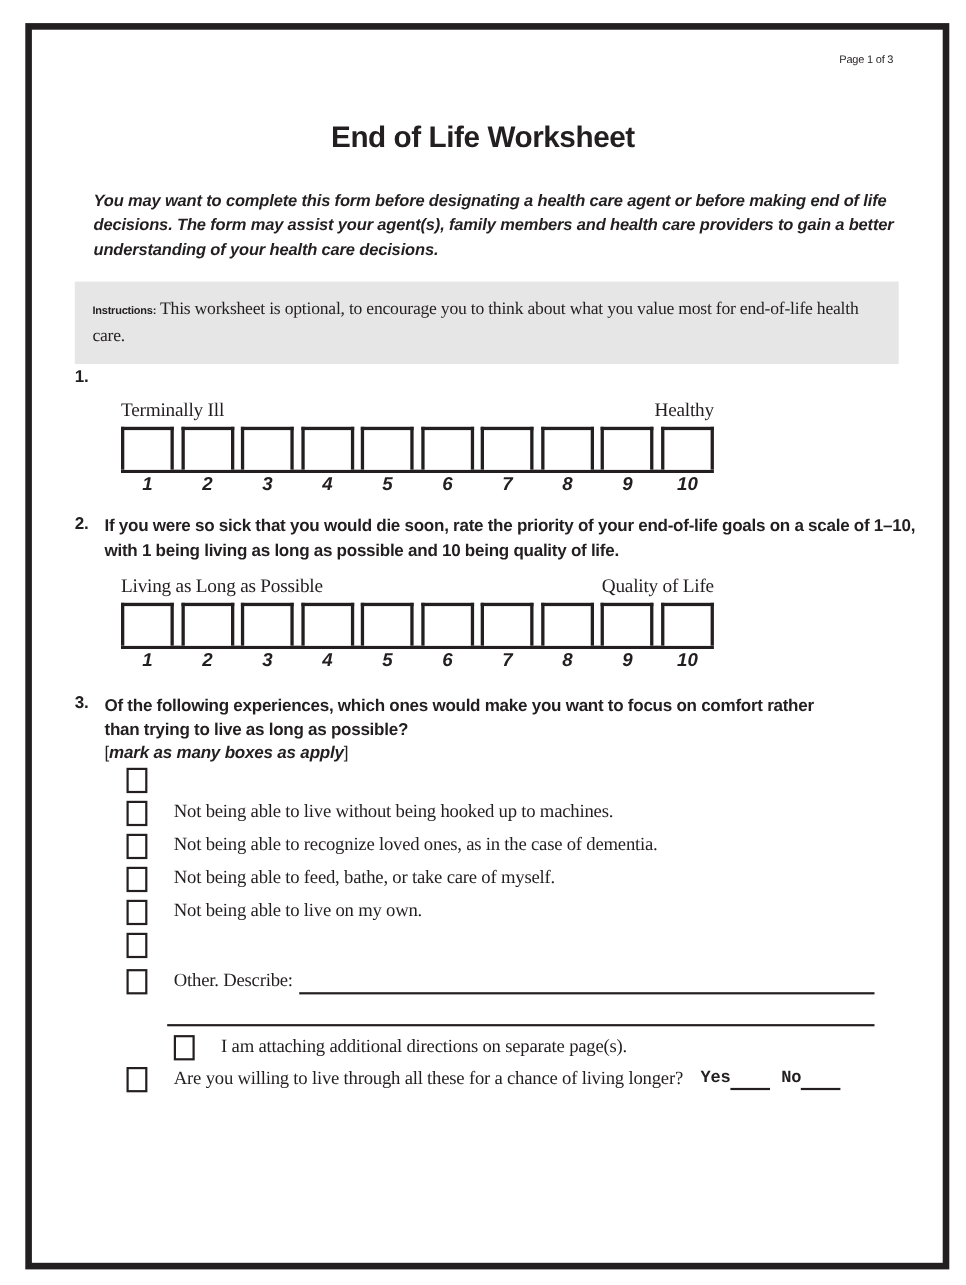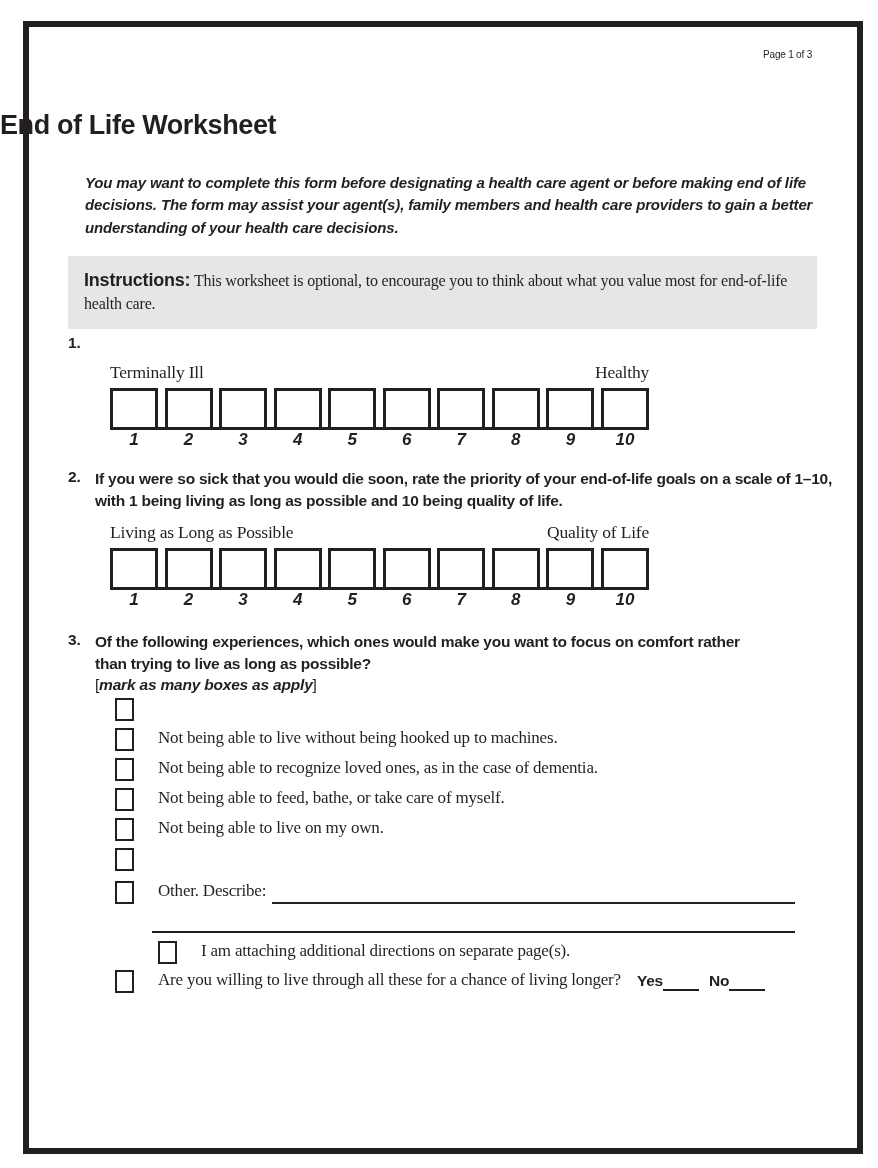--- a/index.html
+++ b/index.html
@@ -23,21 +23,21 @@
     border:6px solid var(--ink);
   }
 
   
   .page-indicator{
     top:49px;right:66px;
     font-size:10px;letter-spacing:-0.2px;
   }
   .doc-title{
     top:110px;left:0;width:100%;
-    text-align:left;
+    text-align:center;
     font-weight:700;font-size:27px;letter-spacing:-0.4px;
   }
 
   
   .intro{
     top:172px;left:85px;width:742px;
     font-weight:700;font-style:italic;
     font-size:15px;line-height:22.3px;letter-spacing:-0.15px;
   }
 
@@ -45,21 +45,21 @@
   .instructions{
     top:256px;left:68px;width:749px;
     background:var(--gray-bg);
     padding:13px 14px 14px 16px;
     font-family:"Liberation Serif",serif;
     font-size:16px;line-height:23px;letter-spacing:-0.2px;
   }
   .instructions .label{
     font-family:"Liberation Sans",sans-serif;
     font-weight:700;font-style:normal;
-    font-size:18px;letter-spacing:-0.2px;
+    font-size:10px;letter-spacing:-0.2px;
   }
 
   
   .q-row{display:flex;}
   .q-num{
     width:27px;flex:0 0 27px;
     font-weight:700;font-size:15.5px;letter-spacing:-0.2px;
   }
   .q-text{
     font-weight:700;font-size:15.5px;line-height:22px;letter-spacing:-0.25px;
@@ -133,21 +133,21 @@
     top:916px;left:152px;width:643px;height:17px;
     border-bottom:2px solid var(--ink);
   }
   .attach-row{top:941px;left:115px;width:690px;padding-left:43px;}
   .willing-row{top:970px;left:115px;width:720px;}
   .yn-group{
     display:flex;align-items:flex-end;
     margin-left:16px;
   }
   .yn-label{
-    font-family:Liberation Sans, sans-serif;
+    font-family:Liberation Mono, monospace;
     font-weight:700;font-size:15.5px;letter-spacing:-0.2px;
     line-height:21px;
   }
   .yn-blank{
     width:36px;height:19px;
     border-bottom:2px solid var(--ink);
   }
   .yn-gap{width:10px;}
 </style>
 </head>

